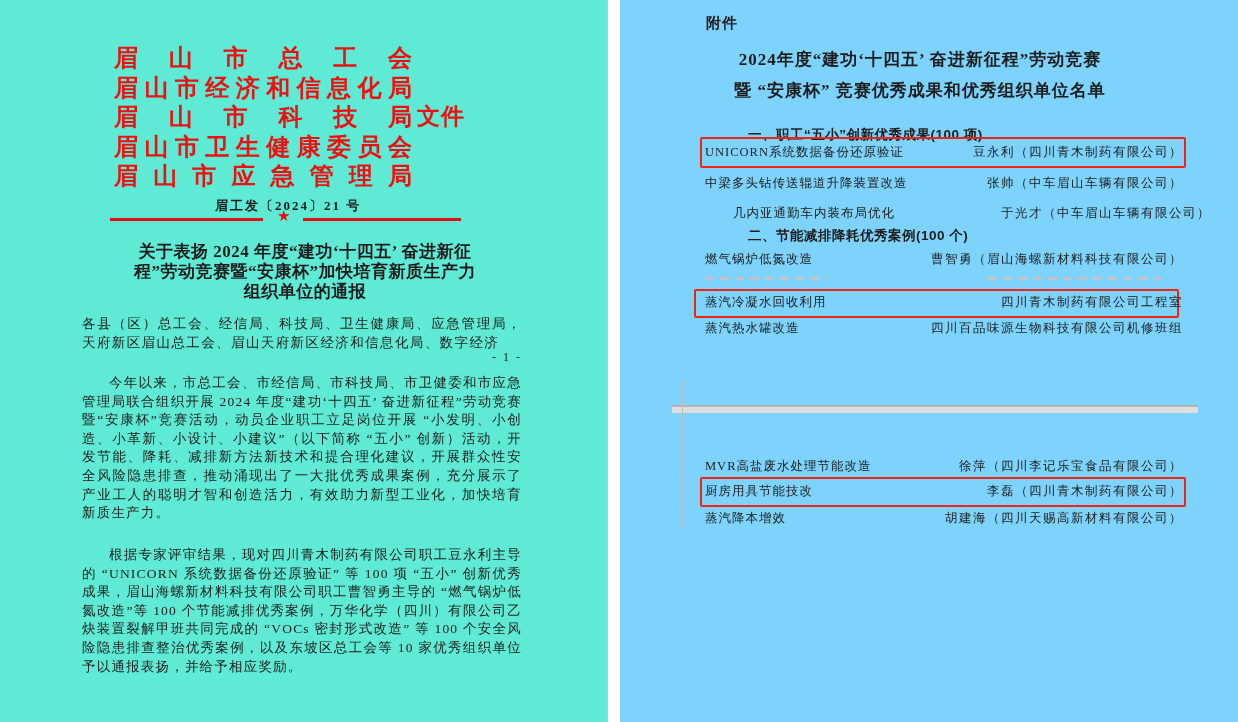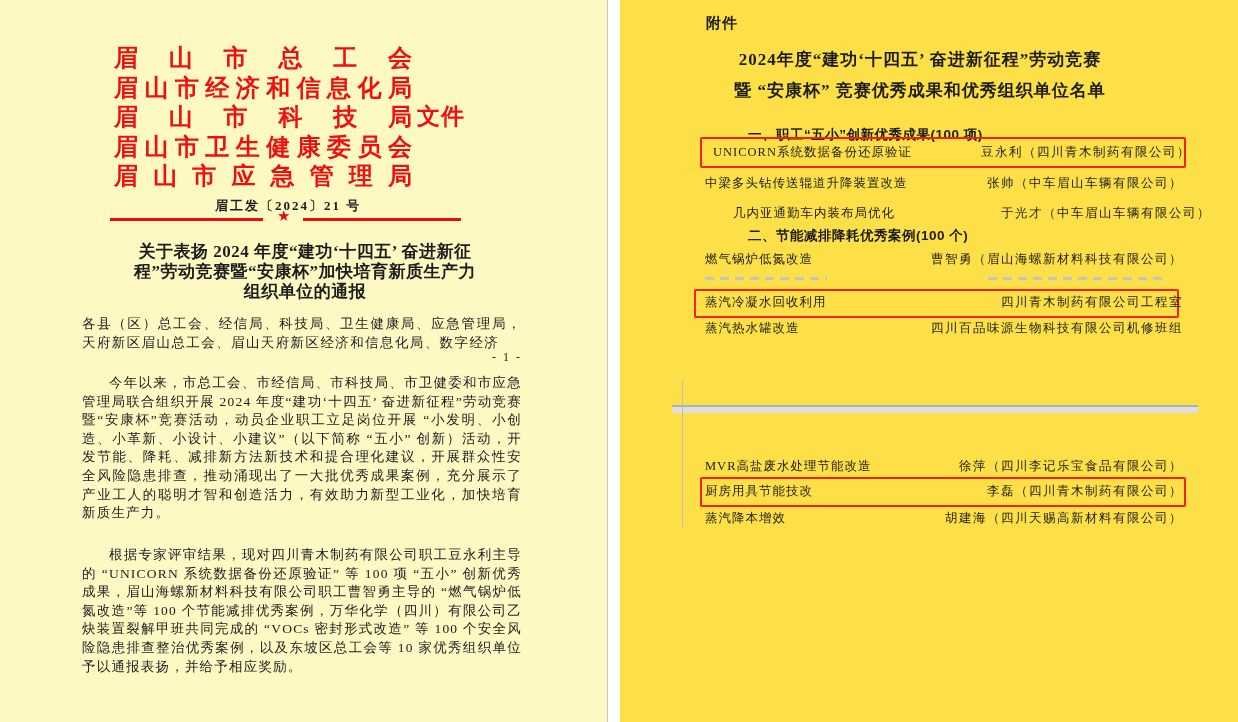--- a/index.html
+++ b/index.html
@@ -1,20 +1,20 @@
 <!DOCTYPE html>
 <html><head>
 <meta charset="utf-8">
 <style>
   * { margin:0; padding:0; box-sizing:border-box; }
   html,body { width:1238px; height:722px; background:#ffffff; overflow:hidden; }
   body { font-family:"Liberation Serif","DejaVu Serif",serif; color:#1c1c1c; position:relative; }
 
   
-  .page-left { position:absolute; left:0; top:0; width:607px; height:722px; background:#fef9c3; }
+  .page-left { position:absolute; left:0; top:0; width:607px; height:722px; background:#5eead4; }
 
   .red-header { position:absolute; left:114px; top:44px; width:298px;
                 color:#ee1010; font-weight:bold; font-size:24px; line-height:29.5px; }
   .red-header .jline { text-align:justify; text-align-last:justify; white-space:nowrap-off; }
 
   .wenjian { position:absolute; left:417px; top:101px; color:#ee1010;
              font-weight:bold; font-size:23px; letter-spacing:1px; }
 
   .doc-number { position:absolute; left:0; top:197px; width:576px; text-align:center;
                 font-size:13px; font-weight:bold; letter-spacing:2px; }
@@ -37,41 +37,41 @@
                line-height:18.6px; letter-spacing:1.2px; text-align:justify; text-indent:2em; }
   .para-2 { top:374px; }
   .para-3 { top:546px; }
 
   
   .vline { position:absolute; top:0; height:722px; width:1px; background:#c4c4c4; }
   .vline-a { left:607px; }
   .vline-b { left:620px; }
 
   
-  .page-right { position:absolute; left:620px; top:0; width:618px; height:722px; background:#fde047;
+  .page-right { position:absolute; left:620px; top:0; width:618px; height:722px; background:#7dd3fc;
                 font-family:"Liberation Serif","DejaVu Serif",serif; }
 
   .attach { position:absolute; left:86px; top:14px; font-size:15px; font-weight:bold;
             font-family:"Liberation Sans","DejaVu Sans",sans-serif; letter-spacing:1px; }
 
   .r-title { position:absolute; left:40px; top:44px; width:520px; text-align:center;
              font-weight:bold; font-size:17px; line-height:31px; letter-spacing:1px; }
 
   .sec-head { position:absolute; left:128px; font-size:13.5px; font-weight:bold;
               font-family:"Liberation Sans","DejaVu Sans",sans-serif; letter-spacing:0.5px; }
   .sec-1 { top:126px; }
   .sec-2 { top:227px; }
 
   .r-row { position:absolute; left:85px; width:478px; height:17px;
            display:flex; justify-content:space-between; align-items:center;
            font-size:12.5px; white-space:nowrap; }
   .r-row .item   { letter-spacing:1px; }
   .r-row .winner { letter-spacing:1.5px; }
 
-  .row-1a { top:144px;margin-left:8px; } .row-1b { top:175px; } .row-1c { top:205px;margin-left:28px; }
+  .row-1a { top:144px; } .row-1b { top:175px; } .row-1c { top:205px;margin-left:28px; }
   .row-2a { top:251px; } .row-2b { top:294px;align-items:center; } .row-2c { top:320px;text-align:center; }
   .row-3a { top:458px; } .row-3b { top:483px; } .row-3c { top:510px; }
 
   .hl-box { position:absolute; border:2px solid #f3230f; border-radius:2px; background:transparent; }
   .hl-1 { left:80px; top:137px; width:486px; height:31px; }
   .hl-2 { left:74px; top:289px; width:485px; height:29px; }
   .hl-3 { left:80px; top:477px; width:486px; height:30px; }
 
   
   .gray-band { position:absolute; left:52px; top:405px; width:526px; height:8px;

